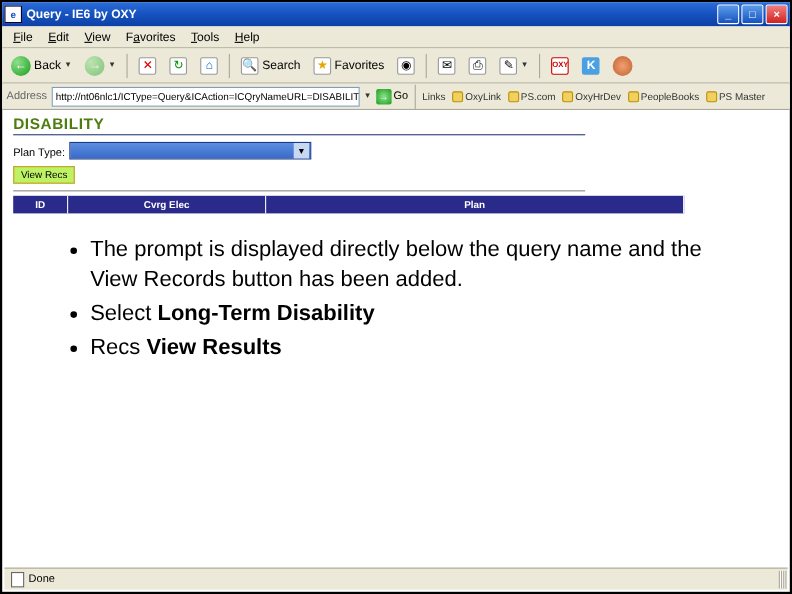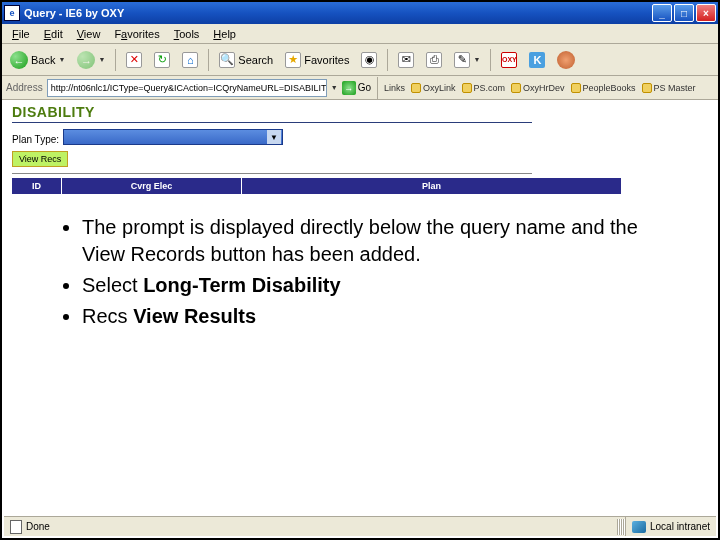--- a/index.html
+++ b/index.html
@@ -210,19 +210,15 @@
 
   <div class="statusbar">
     <div class="st-left">
       <div class="doc-icon"></div>
       <span>Done</span>
     </div>
     <div class="st-sep"></div>
       <div class="st-sep"></div>
       <div class="st-sep"></div>
       <div class="st-sep"></div>
-    <div class="st-right">
-      <div class="net-icon"></div>
-      <span>Local intranet</span>
-    </div>
   </div>
 
 </div>
 
 </body></html>

